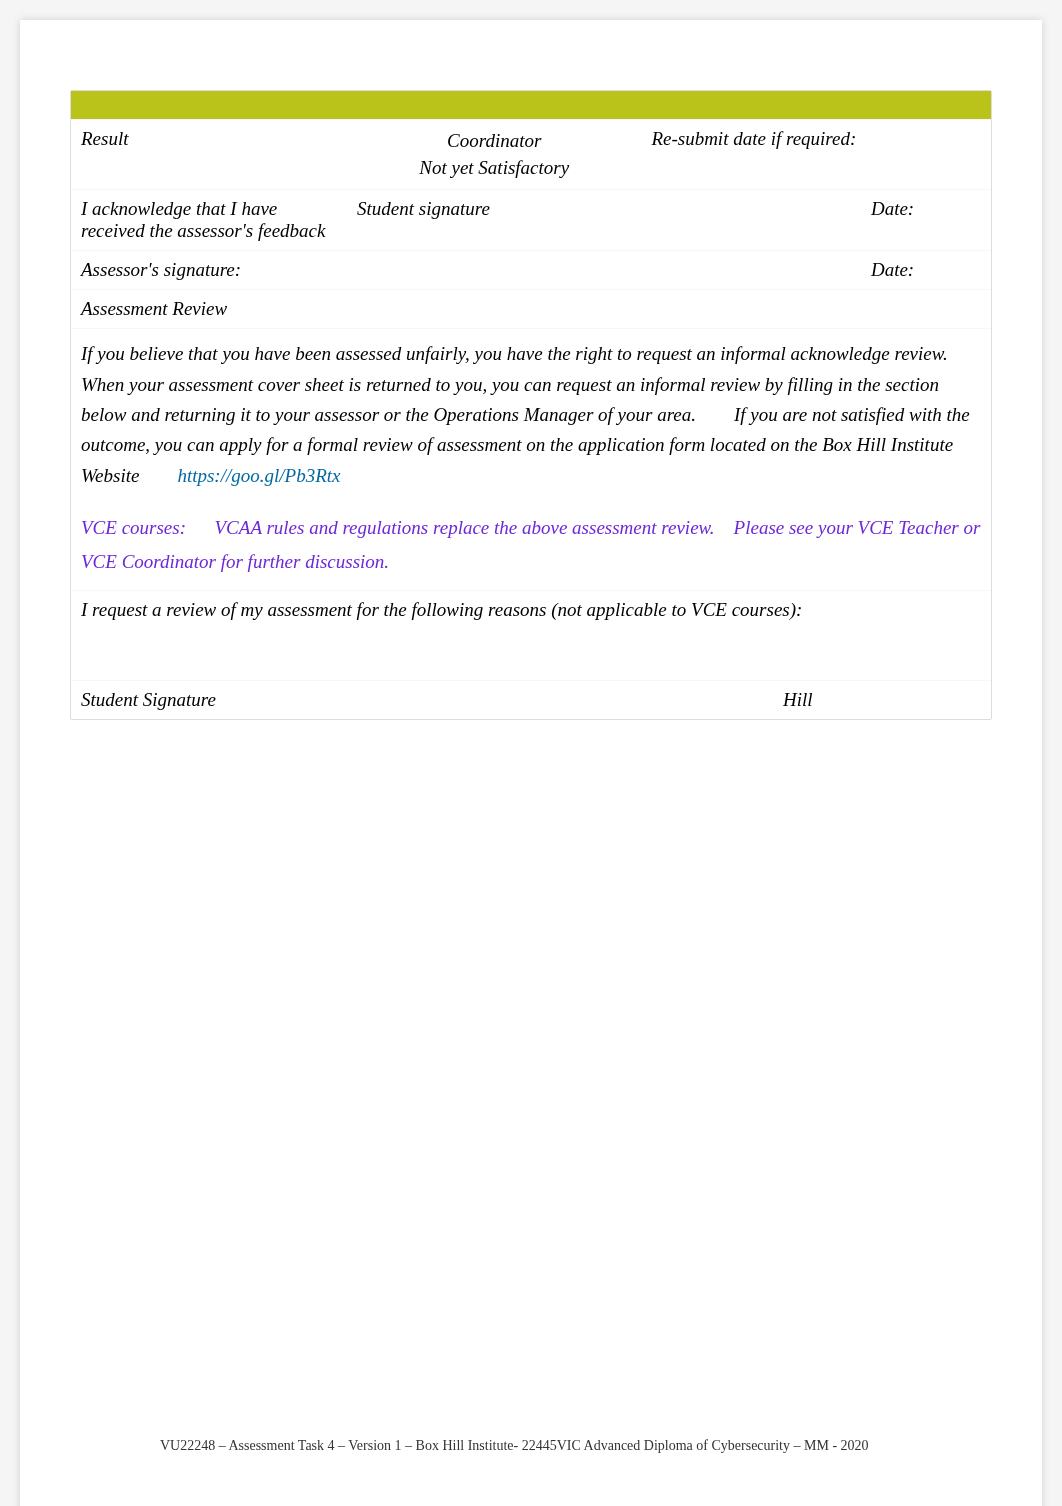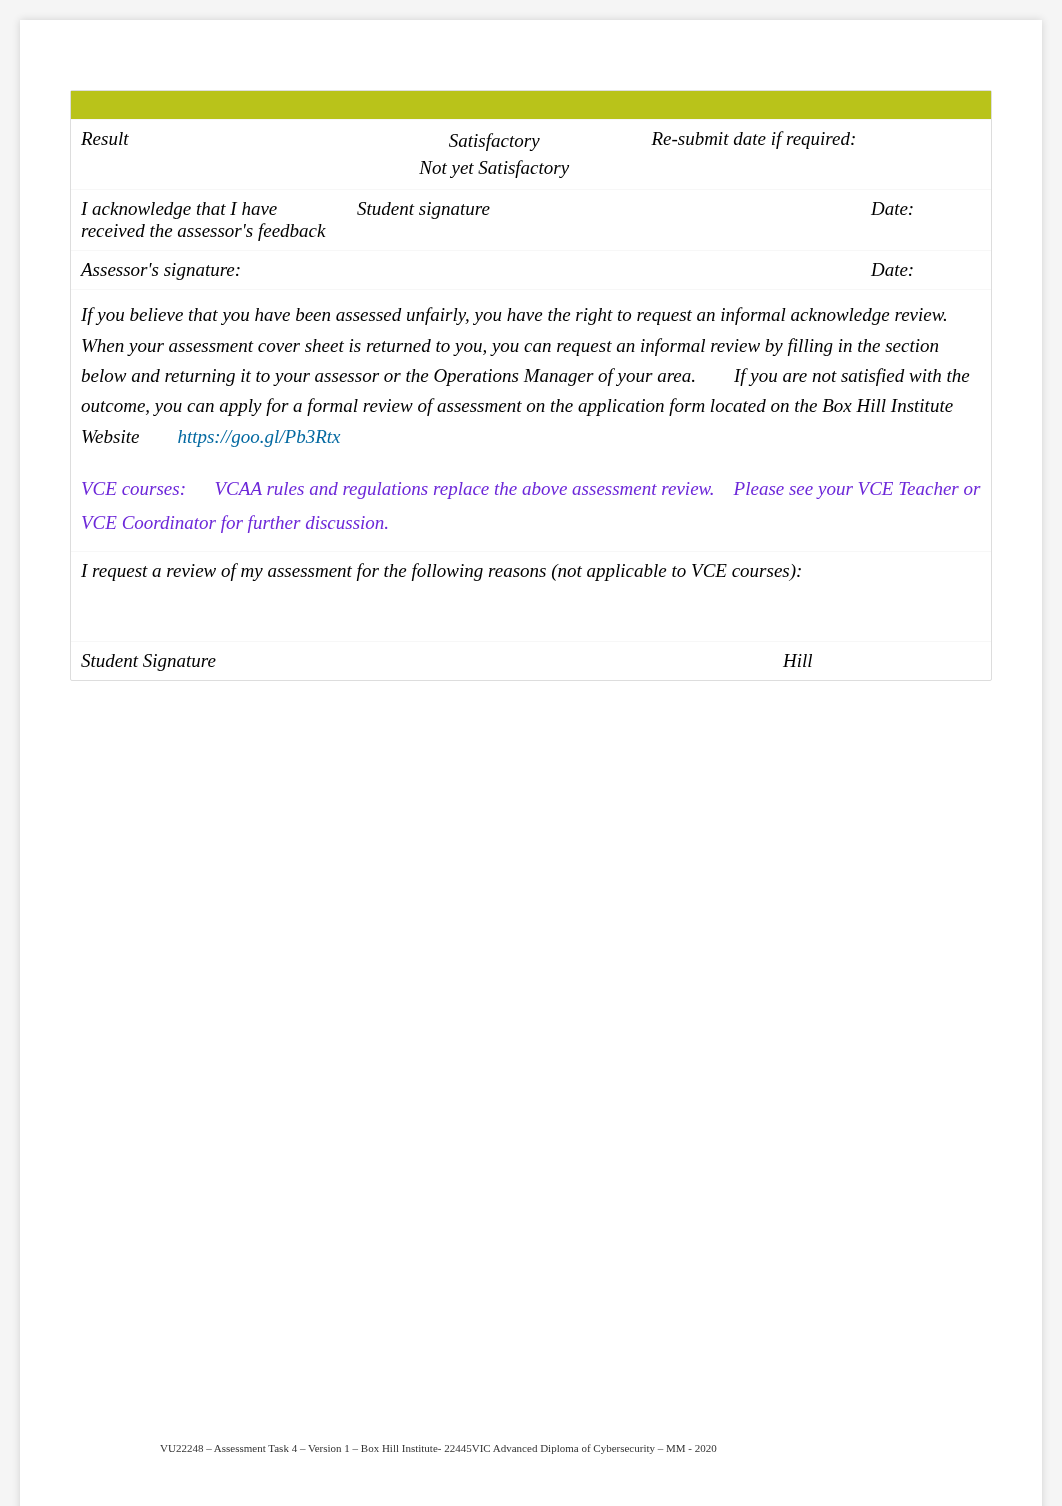--- a/index.html
+++ b/index.html
@@ -68,42 +68,42 @@
     line-height: 1.8;
     color: #6d28d9;
   }
   .reasons-row td {
     height: 90px;
   }
   .footer {
     position: absolute;
     bottom: 70px;
     left: 140px;
-    font-size: 11px;
+    font-size: 14px;
     color: #333;
     line-height: 1.35;
     max-width: 760px;
   }
 </style>
 </head>
 <body>
 
 <div class="page">
   <div class="inner">
 
     <div class="band"></div>
 
     <table class="form">
       <tbody>
           <tr class="result-row">
         <td style="width:24%;">
           <span>Result</span>
         </td>
         <td class="opts" style="width:22%;">
-          <div>Satisfactory</div>
+          <div>Coordinator</div>
           <div>Not yet Satisfactory</div>
         </td>
         <td style="width:34%;">
           <span>Re-submit date if required:</span>
         </td>
         <td style="width:20%;">
           <span></span>
         </td>
       </tr>
 
@@ -129,20 +129,25 @@
           <span></span>
         </td>
         <td style="text-align:right; padding-right:40px;">
           <span>Date:</span>
         </td>
         <td>
           <span></span>
         </td>
       </tr>
 
+      <tr class="heading-row">
+        <td colspan="4">
+          <span>Assessment Review</span>
+        </td>
+      </tr>
 
       <tr>
         <td colspan="4" style="padding:0;">
           <div class="review-text">
             <span>If you believe that you have been assessed unfairly, you have the right to request an informal acknowledge review.</span>
             &nbsp;&nbsp;&nbsp;&nbsp;&nbsp;&nbsp;
             <span>When your assessment cover sheet is returned to you, you can request an informal review by filling in the section below and returning it to your assessor or the Operations Manager of your area.</span>
             &nbsp;&nbsp;&nbsp;&nbsp;&nbsp;&nbsp;
             <span>If you are not satisfied with the outcome, you can apply for a formal review of assessment on the application form located on the Box Hill Institute Website</span>
             &nbsp;&nbsp;&nbsp;&nbsp;&nbsp;&nbsp;

